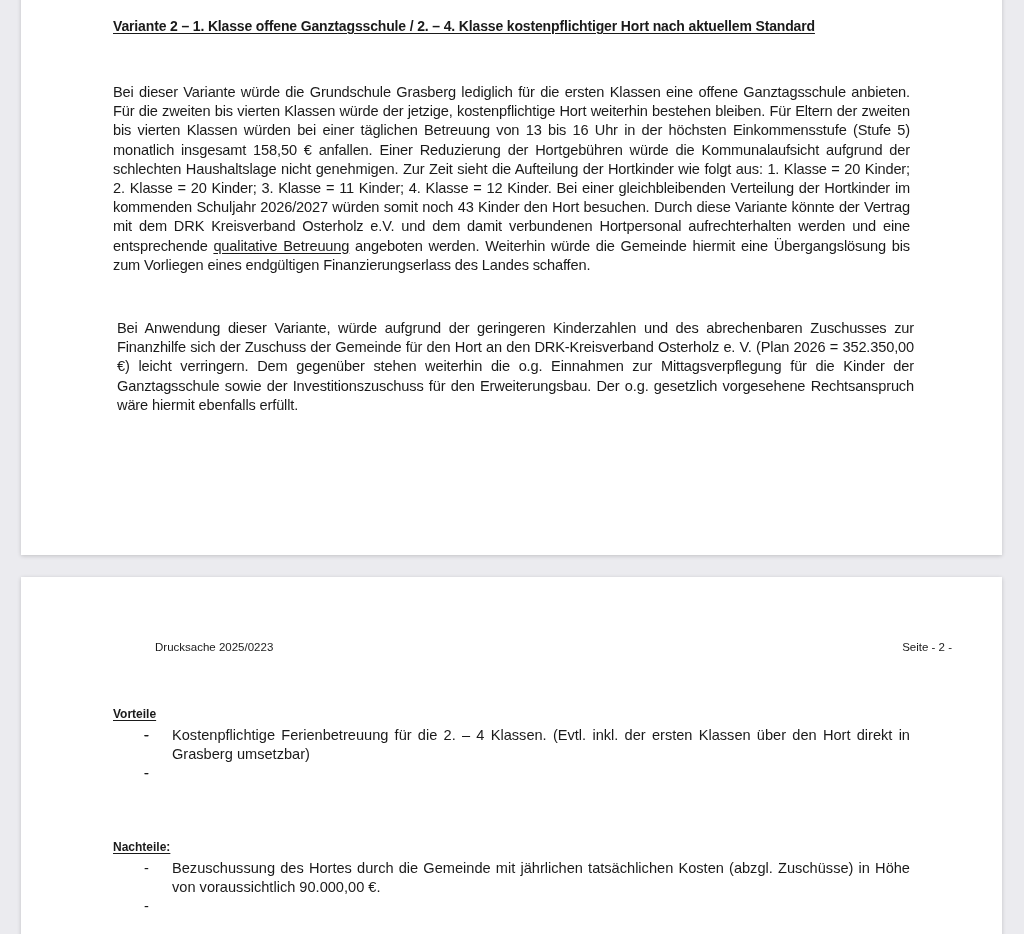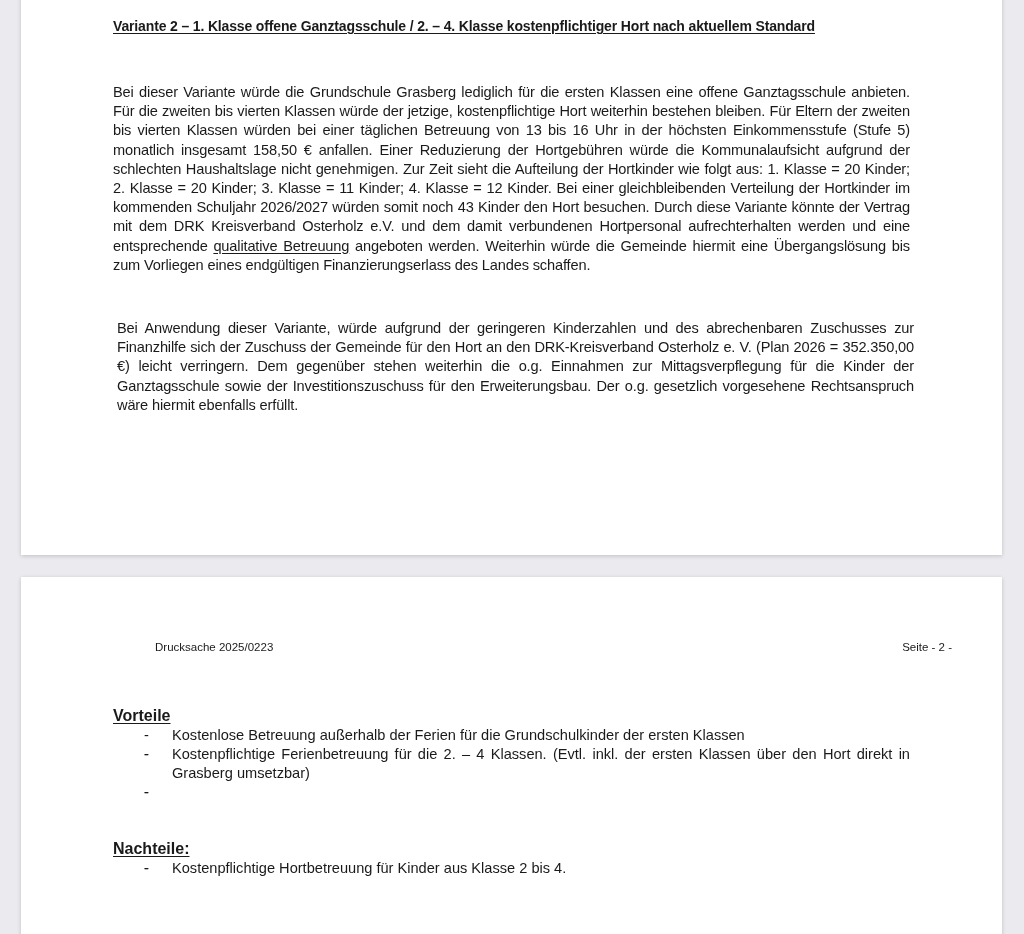--- a/index.html
+++ b/index.html
@@ -68,21 +68,21 @@
       display: flex;
       justify-content: space-between;
       margin-left: 42px;
     }
     .section-title {
       position: absolute;
       left: 92px;
       font-weight: bold;
       text-decoration: underline;
       text-underline-offset: 2px;
-      font-size: 16px;
+      font-size: 12px;
       margin: 0;
     }
     #vorteile-title { top: 130px; }
     #nachteile-title { top: 263px; }
 
     .dash-list {
       position: absolute;
       left: 92px;
       width: 797px;
       list-style: none;
@@ -116,25 +116,25 @@
 </div>
 
 <div class="page" id="page2">
   <div class="running-header">
     <span>Drucksache 2025/0223</span>
     <span>Seite - 2 -</span>
   </div>
 
   <p class="section-title" id="vorteile-title">Vorteile</p>
   <ul class="dash-list" id="vorteile-list">
-    <li><span class="dash">-</span><span>Kostenlose Betreuung außerhalb der Ferien für die Grundschulkinder der ersten Klassen</span></li>
+    <li><span class="dash">-</span></li>
     <li><span class="dash">-</span></li>
     <li><span class="dash">-</span><span>Kostenpflichtige Ferienbetreuung für die 2. – 4 Klassen. (Evtl. inkl. der ersten Klassen über den Hort direkt in Grasberg umsetzbar)</span></li>
     <li><span class="dash">-</span></li>
     <li><span class="dash">-</span></li>
   </ul>
 
   <p class="section-title" id="nachteile-title">Nachteile:</p>
   <ul class="dash-list" id="nachteile-list">
+    <li><span class="dash">-</span><span>Bezuschussung des Hortes durch die Gemeinde mit jährlichen tatsächlichen Kosten (abzgl. Zu­schüsse) in Höhe von voraussichtlich 90.000,00 €.</span></li>
     <li><span class="dash">-</span></li>
-    <li><span class="dash">-</span><span>Kostenpflichtige Hortbetreuung für Kinder aus Klasse 2 bis 4.</span></li>
   </ul>
 </div>
 
 </body></html>

